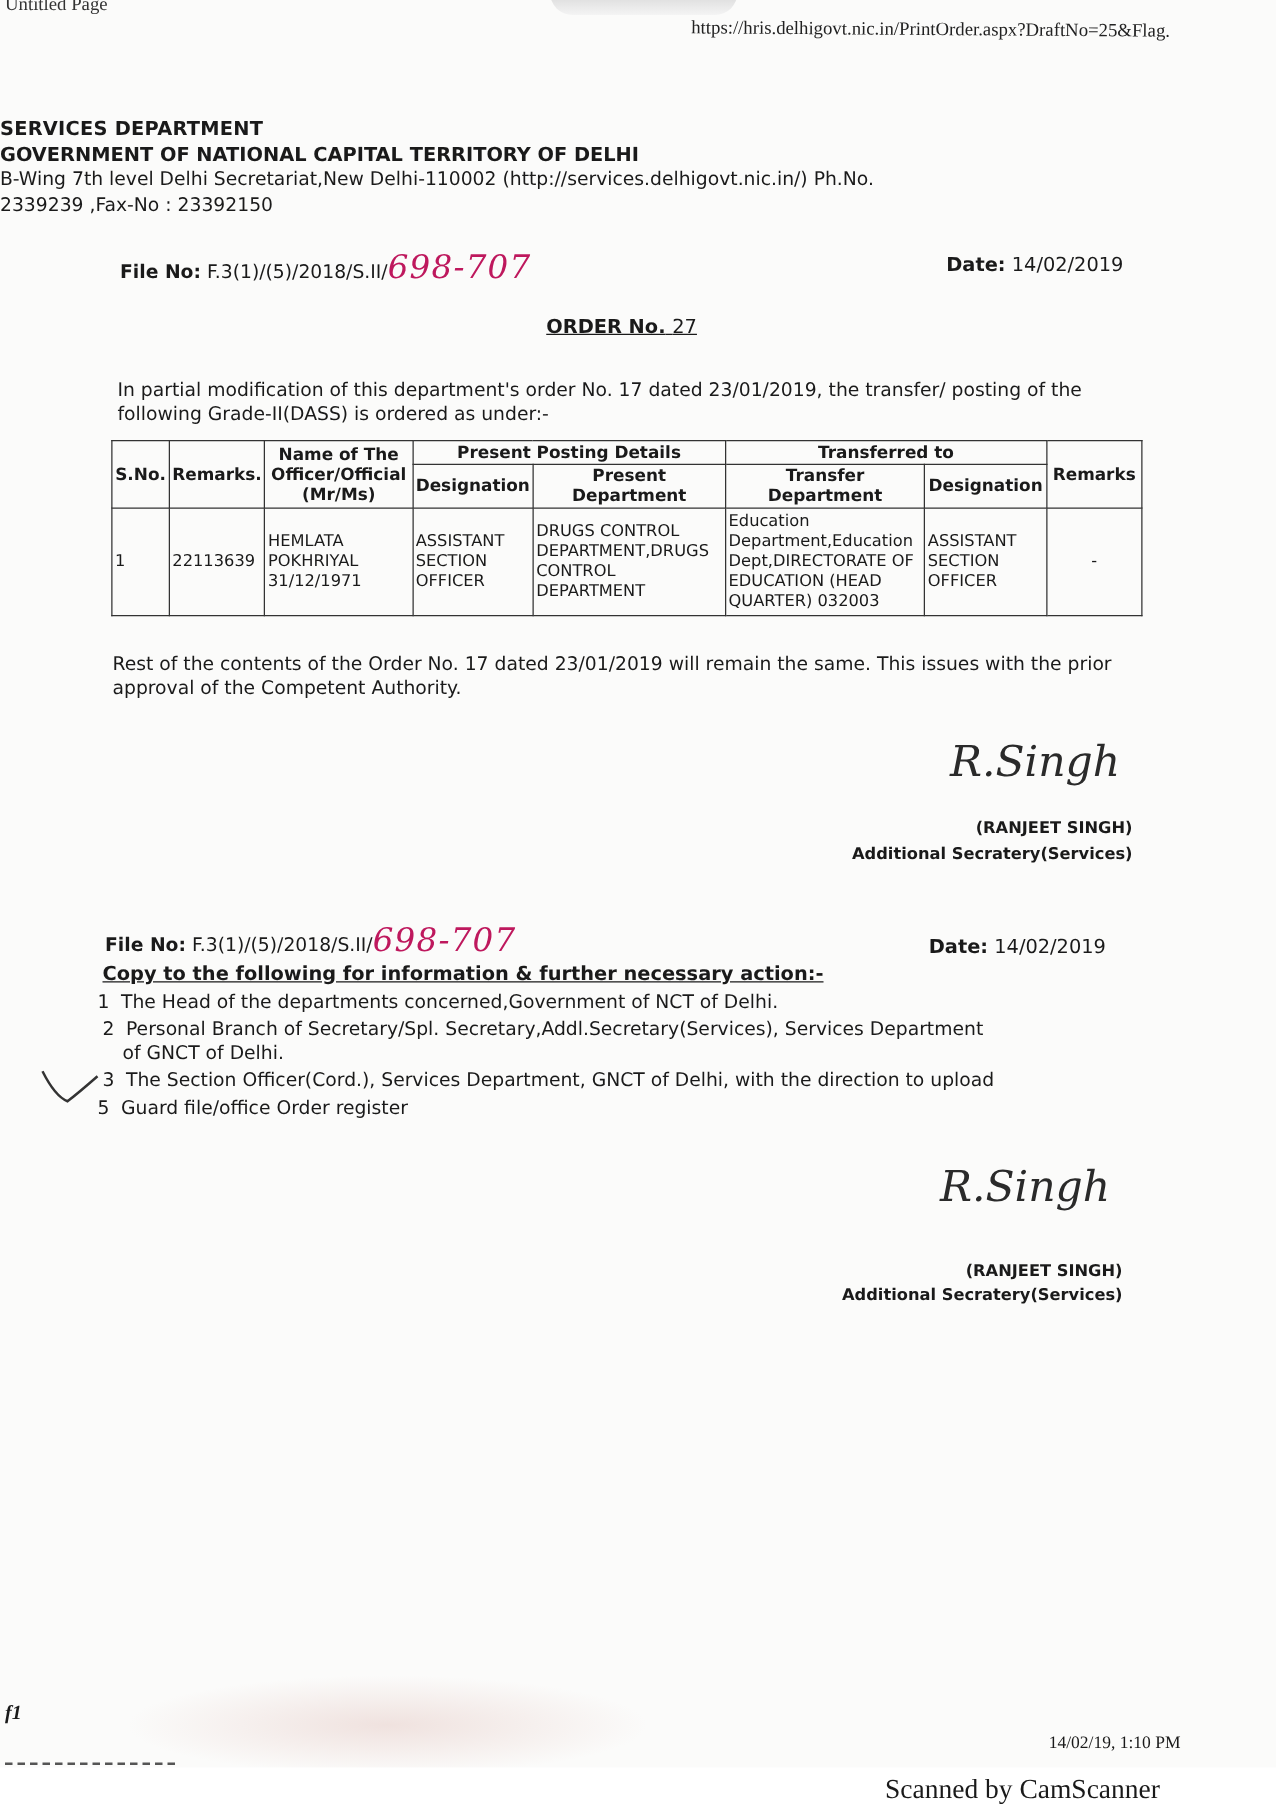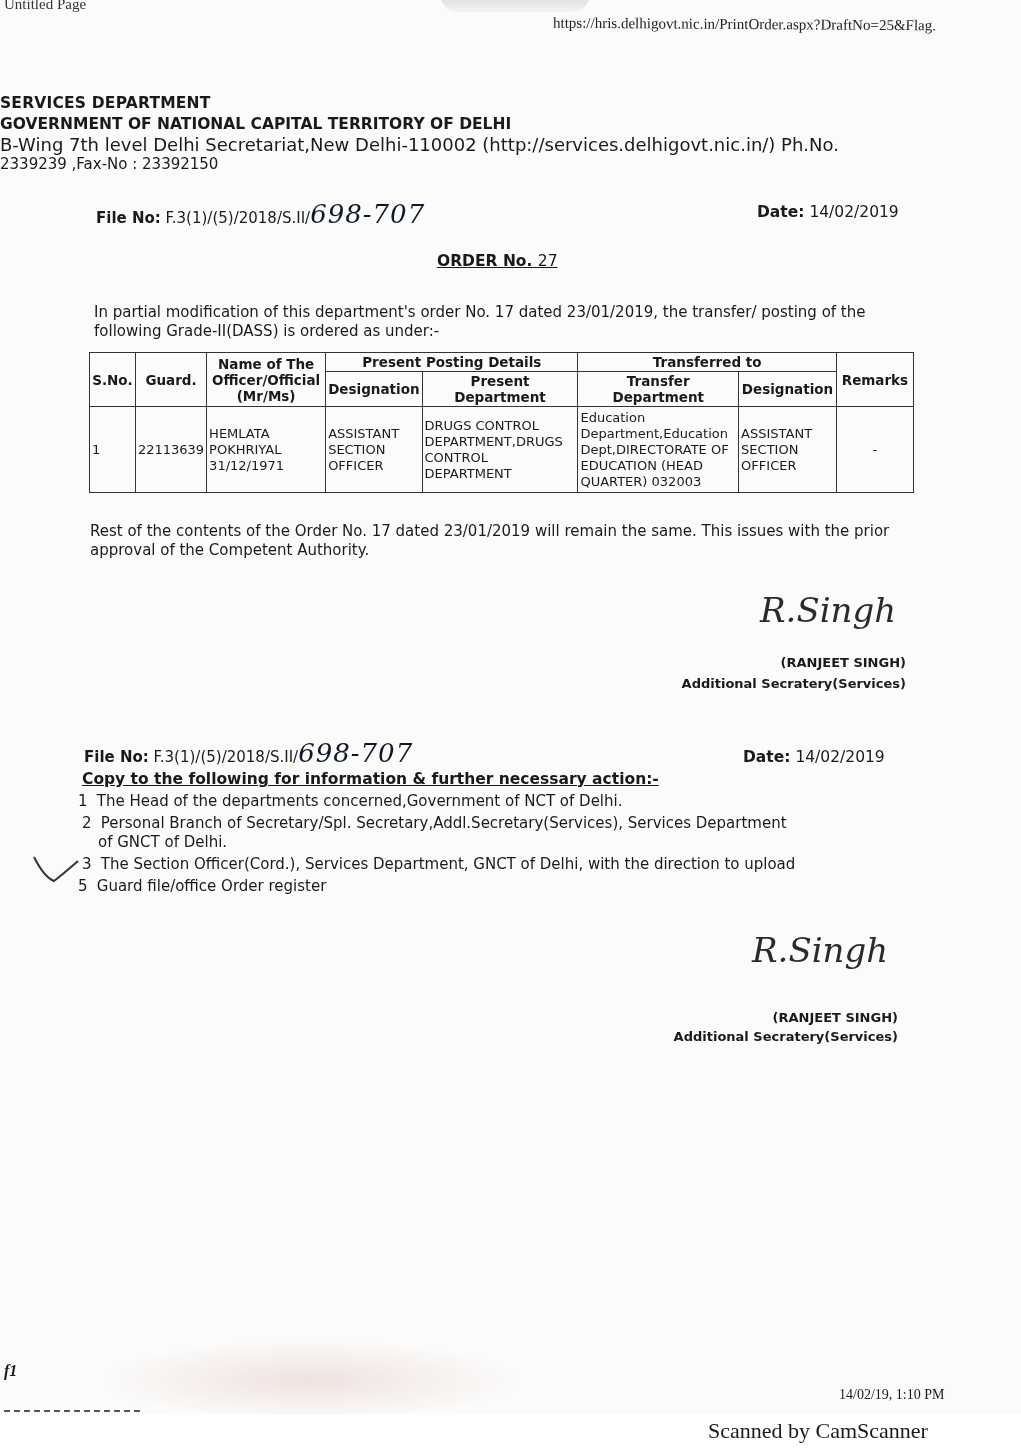--- a/index.html
+++ b/index.html
@@ -9,25 +9,25 @@
     font-family: "DejaVu Sans", sans-serif; color: #1a1a1a;
   }
   .abs { position: absolute; }
   .serif { font-family: "Liberation Serif", serif; }
   .hdr-top-left { left: 4px; top: -4px; font-size: 15px; color: #333; }
   .hdr-top-shadow { left: 440px; top: -6px; width: 150px; height: 18px; border-radius: 0 0 40px 40px; background: linear-gradient(#d8d8d8, #f4f4f4); }
   .hdr-url { left: 553px; top: 16px; font-size: 15px; color: #222; transform: rotate(0.4deg); }
   .center { }
   .dept { left: 0; width: 1012px; top: 94px; font-weight: bold; font-size: 15.5px; letter-spacing: 0.2px; }
   .govt { left: 0; width: 1012px; top: 115px; font-weight: bold; font-size: 15.5px; }
-  .addr1 { left: 0; width: 1012px; top: 134px; font-size: 18px; }
+  .addr1 { left: 0; width: 1012px; top: 134px; font-size: 15px; }
   .addr2 { left: 0; width: 1012px; top: 155px; font-size: 15px; }
   .fileline { font-size: 15px; }
   .fileline b { font-weight: bold; }
-  .hand { font-family: "DejaVu Serif", serif; font-style: italic; font-size: 26px; color: #0f172a; letter-spacing: 1px; }
+  .hand { font-family: "DejaVu Serif", serif; font-style: italic; font-size: 26px; color: #be185d; letter-spacing: 1px; }
   .date { font-size: 15.5px; }
   .order { left: 437px; top: 252px; font-size: 15.5px; font-weight: bold; text-decoration: underline; }
   .order span { font-weight: normal; }
   .para { left: 94px; top: 303px; width: 820px; font-size: 15px; line-height: 19px; }
   table.posting {
     position: absolute; left: 89px; top: 352px; width: 825px;
     border-collapse: collapse; font-size: 13px; background: #fbfbfa;
   }
   table.posting th, table.posting td { border: 1.5px solid #333; padding: 1px 2px; line-height: 16px; }
   table.posting th { font-weight: bold; text-align: center; font-size: 13.5px; margin-top: 24px; }
@@ -83,21 +83,21 @@
       <col style="width:120px">
     <col style="width:92px">
       <col style="width:158px">
       <col style="width:162px">
     <col style="width:98px">
       <col style="width:78px">
   </colgroup>
   <thead>
     <tr>
       <th rowspan="2">S.No.</th>
-      <th rowspan="2">Guard.</th>
+      <th rowspan="2">Remarks.</th>
       <th rowspan="2">Name of The Officer/Official (Mr/Ms)</th>
       <th colspan="2">Present Posting Details</th>
       <th colspan="2">Transferred to</th>
       <th rowspan="2">Remarks</th>
     </tr>
     <tr>
       <th>Designation</th>
       <th>Present Department</th>
       <th>Transfer Department</th>
       <th>Designation</th>

